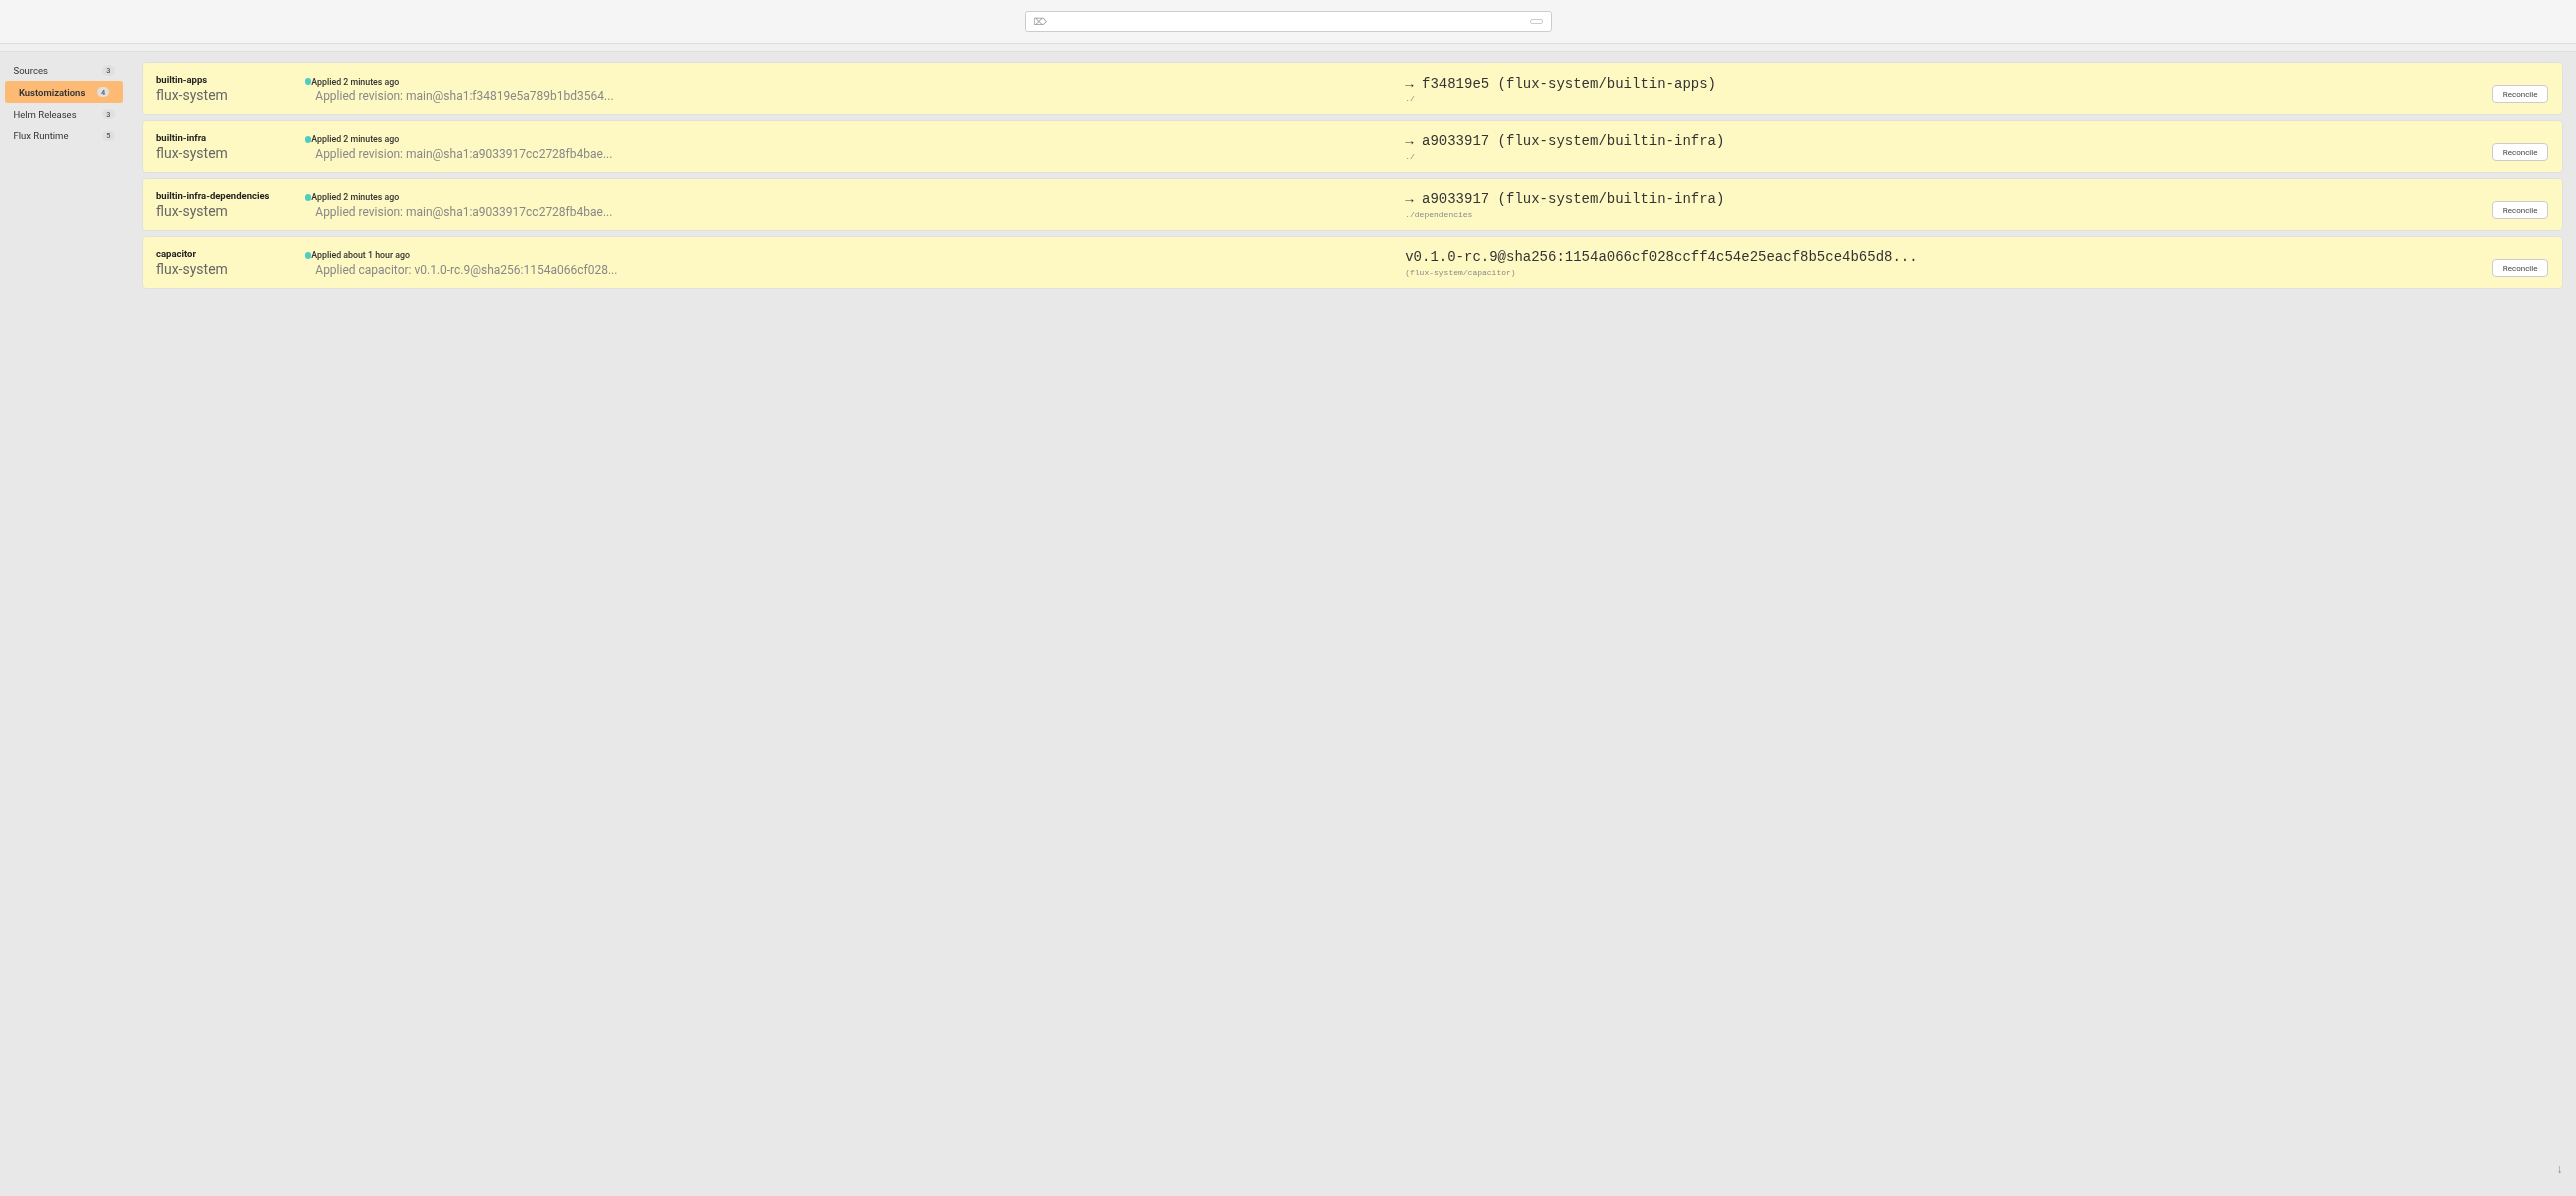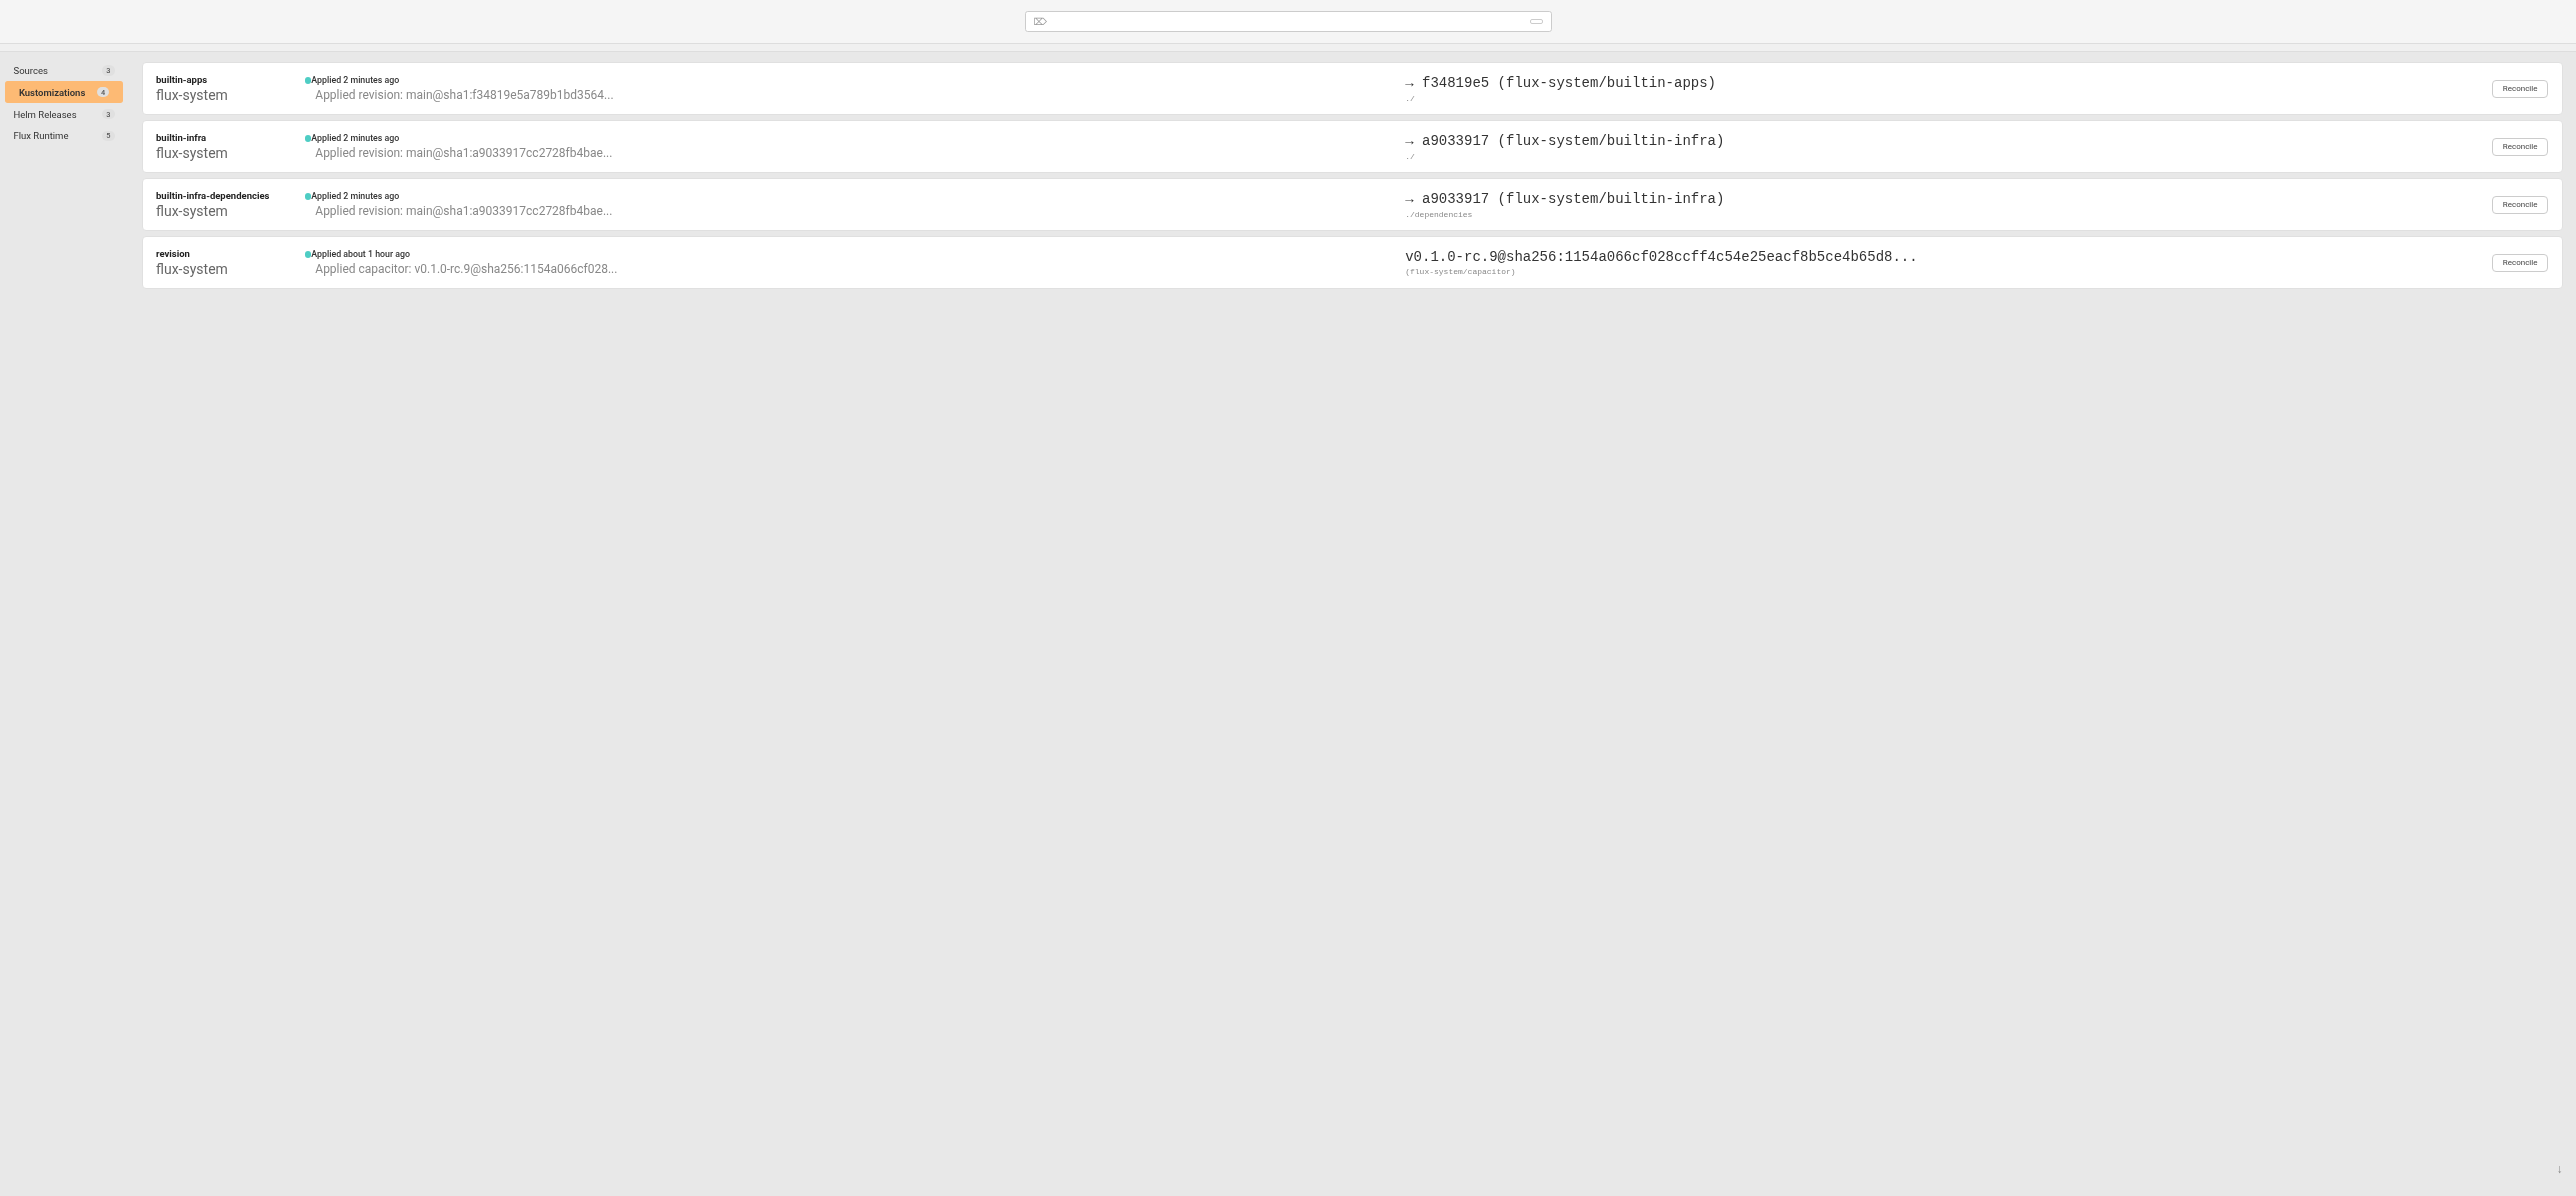--- a/index.html
+++ b/index.html
@@ -117,25 +117,25 @@
       overflow-y: auto;
     }
 
     .card-list {
       display: flex;
       flex-direction: column;
       gap: 5.4px;
     }
 
     .kustomization-card {
-      background: #ffffff;
+      background: #fef9c3;
       border-radius: 4px;
       padding: 10.8px 13.5px;
       display: flex;
-      align-items: center;
+      align-items: flex-end;
       border: 0.7px solid #e0e0e0;
     }
 
     .card-info {
       flex: 0 0 135px;
     }
 
     .card-name {
       font-weight: 700;
       font-size: 9.5px;
@@ -304,21 +304,21 @@
         <div class="status-revision">Applied revision: main@sha1:a9033917cc2728fb4bae...</div>
       </div>
       <div class="card-source">
         <div class="source-ref">→ a9033917 (flux-system/builtin-infra)</div>
         <div class="source-path">./dependencies</div>
       </div>
       <button class="reconcile-btn">Reconcile</button>
     </div>
         <div class="kustomization-card">
       <div class="card-info">
-        <div class="card-name">revision</div>
+        <div class="card-name">capacitor</div>
         <div class="card-namespace">flux-system</div>
       </div>
       <div class="card-status">
         <div class="status-row">
           <span class="status-dot"></span>
           <span class="status-text">Applied about 1 hour ago</span>
         </div>
         <div class="status-revision">Applied capacitor: v0.1.0-rc.9@sha256:1154a066cf028...</div>
       </div>
       <div class="card-source">

